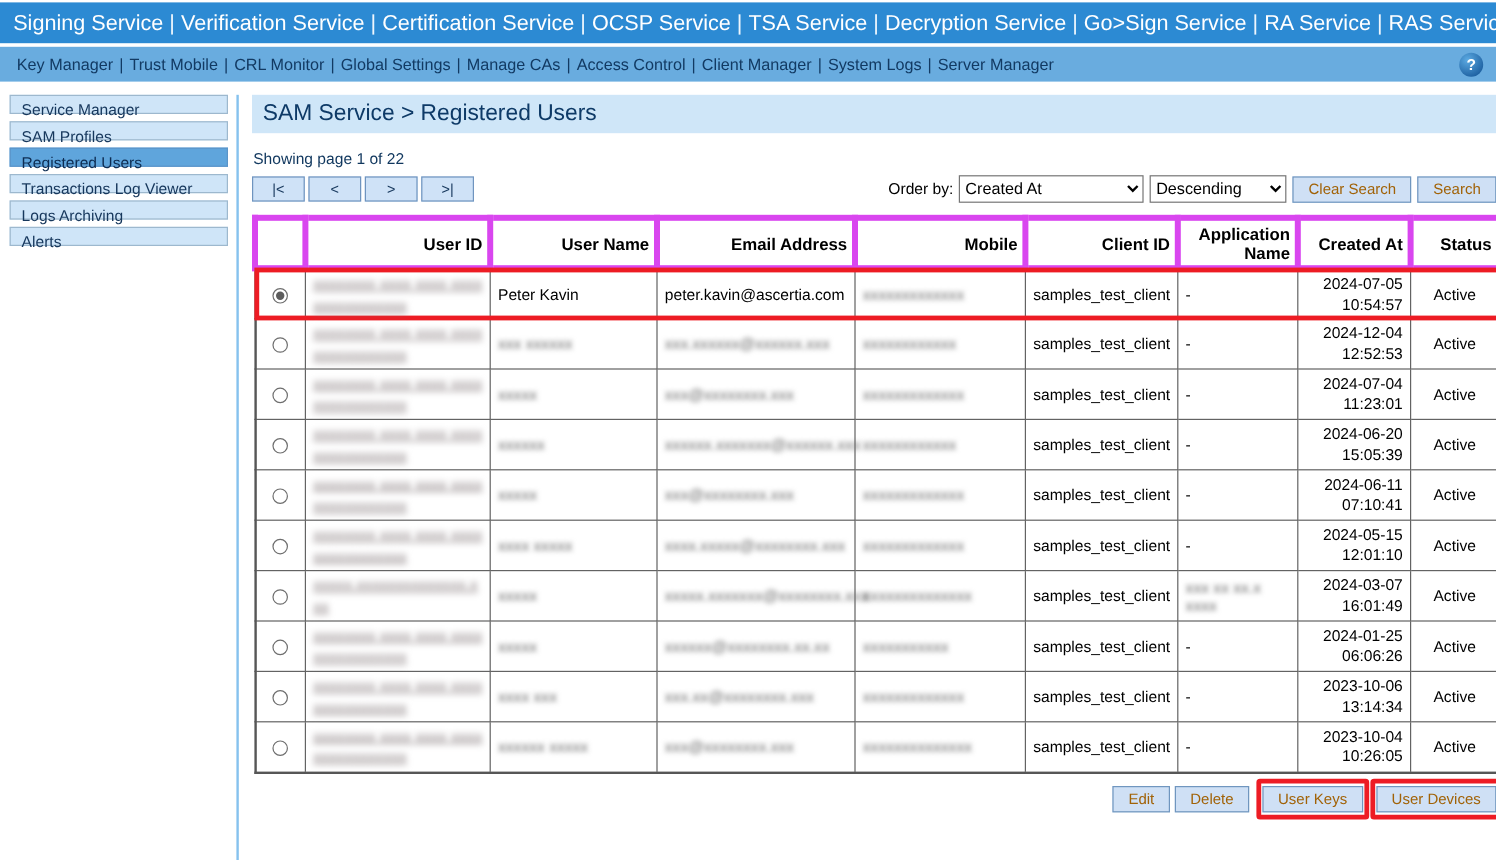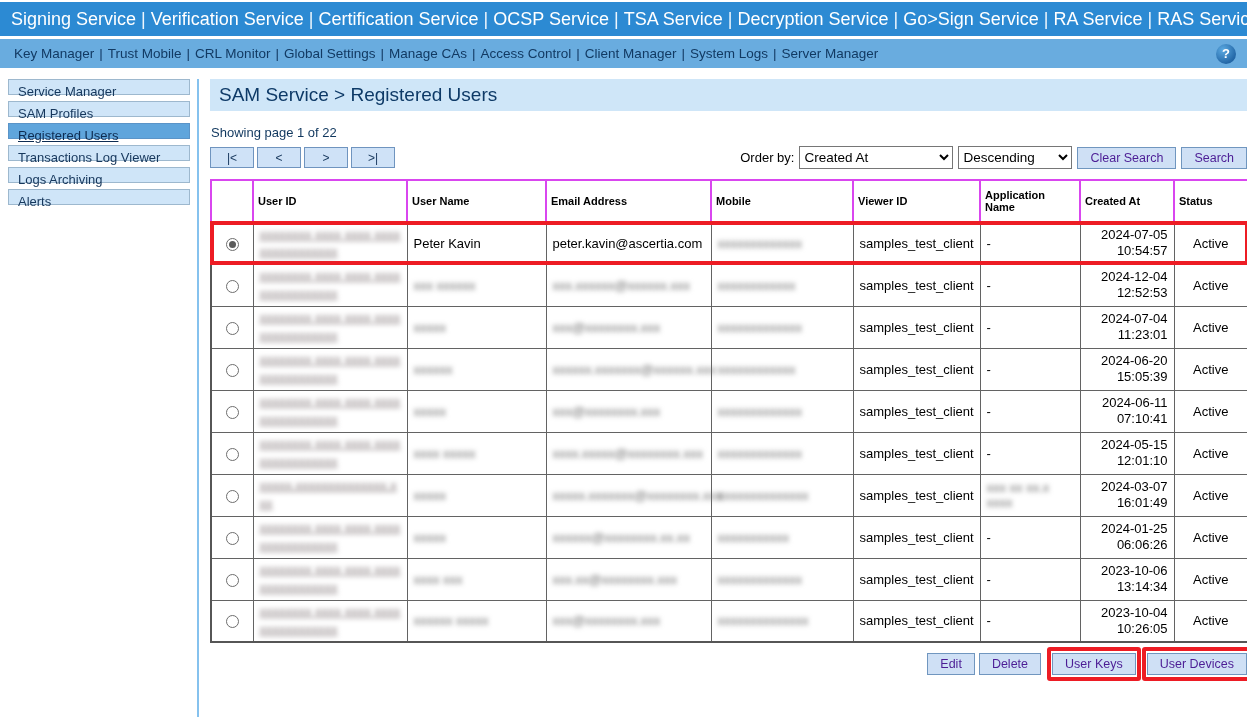--- a/index.html
+++ b/index.html
@@ -35,21 +35,21 @@
     display: flex; align-items: center; justify-content: center; cursor: pointer;
   }
   
   .page { display: flex; align-items: flex-start; padding: 11px 0 0 8px; }
   .sidebar { width: 182px; flex-shrink: 0; }
   .side-btn {
     height: 16px; line-height: 24px; background: #cfe5f8;
     border: 1px solid #9db8ce; margin-bottom: 6px; padding-left: 9px;
     font-size: 13px; color: #16375c; cursor: pointer;
   }
-  .side-btn.active { background: #5fa5dc; border-color: #5a94c8; color: #0d2c52; text-decoration: underline; }
+  .side-btn.active { background: #5fa5dc; border-color: #5a94c8; color: #0d2c52; }
   .main {
     margin-left: 7px; border-left: 2px solid #86c2ee;
     padding-left: 11px; min-height: 648px;
   }
   .content { width: 1037px; }
   .crumb {
     background: #cfe6f8; font-weight: 400; color: #0e3a67;
     font-size: 19px; padding: 5px 9px; margin-bottom: 14px;
   }
   .showing { font-size: 13px; color: #10375e; margin: 0 0 6px 1px; }
@@ -59,31 +59,31 @@
     color: #16375c; font-size: 12px; margin-right: 3px; font-family: inherit;
     cursor: pointer; padding: 0;
   }
   .orderby { margin-left: auto; display: flex; align-items: center; gap: 5px; font-size: 13px; color: #000; }
   select {
     font-family: inherit; font-size: 13.5px; height: 23px;
     border: 1px solid #767676; background: #fff; color: #000;
   }
   .sel-field { width: 154px; } .sel-dir { width: 114px; }
   .btn {
-    height: 22px; background: #cfe0f5; border: 1px solid #7096bf; color: #4c1d95;
+    height: 22px; background: #cfe0f5; border: 1px solid #7096bf; color: #a16207;
     font-size: 12.5px; padding: 0 12px; font-family: inherit; cursor: pointer;
   }
   
   table {
     border-collapse: collapse; table-layout: fixed; width: 1037px;
     border: 2px solid #565656; font-size: 13px; color: #000;
   }
   th {
-    border: 2px solid #d946ef; font-weight: 700; text-align: left;
-    height: 42px; padding: 2px 4px; background: #fff; font-size: 11px;
+    border: 5px solid #d946ef; font-weight: 700; text-align: right;
+    height: 42px; padding: 2px 4px; background: #fff; font-size: 14px;
   }
   td { border: 1px solid #636363; height: 42px; padding: 2px 6px; vertical-align: middle; }
   .c-center { text-align: center; }
   .created { text-align: right; line-height: 1.25; }
   .radio {
     width: 13px; height: 13px; border: 1px solid #6e6e6e; border-radius: 50%;
     display: inline-block; position: relative; background: #fff; cursor: pointer;
     vertical-align: middle;
   }
   .radio.checked::after {
@@ -196,21 +196,21 @@
             <col style="width:94px">
             <col style="width:74px">
         </colgroup>
         <thead>
           <tr>
             <th></th>
             <th>User ID</th>
             <th>User Name</th>
             <th>Email Address</th>
             <th>Mobile</th>
-            <th>Viewer ID</th>
+            <th>Client ID</th>
             <th>Application Name</th>
             <th>Created At</th>
             <th>Status</th>
           </tr>
         </thead>
         <tbody>
           <tr class="annotated">
             <td class="c-center"><span class="radio checked"></span></td>
             <td><span class="idlink"><span>xxxxxxxx xxxx xxxx xxxx</span><br><span>xxxxxxxxxxxx</span></span></td>
             <td><span>Peter Kavin</span></td>

